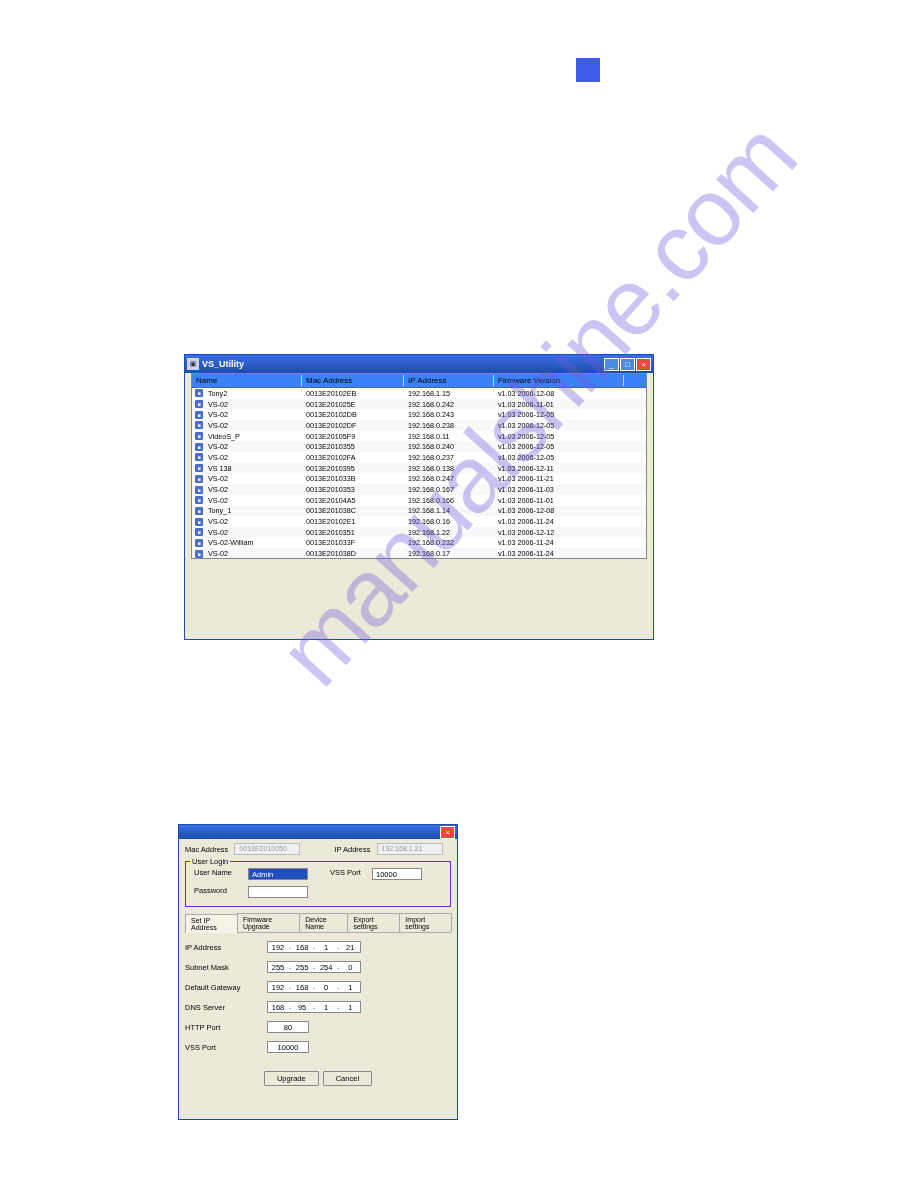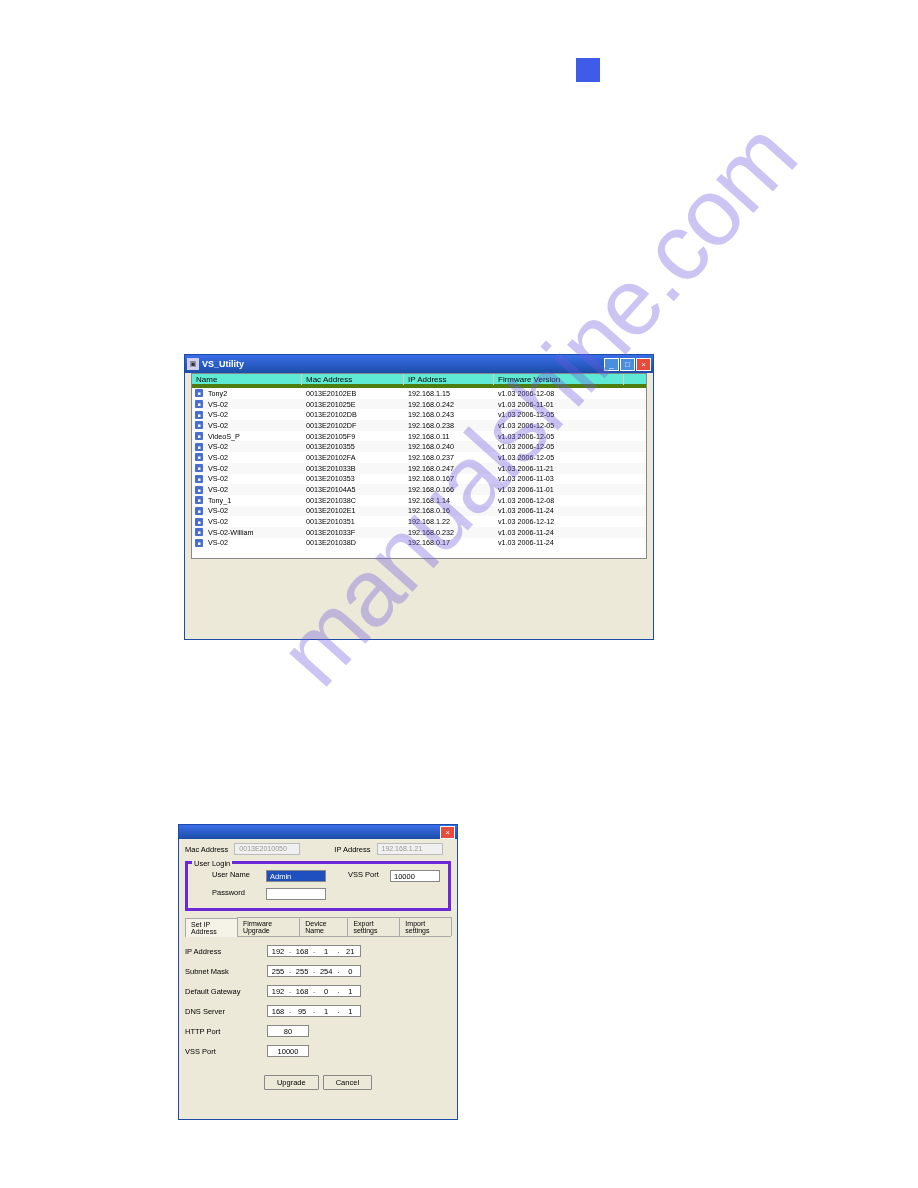--- a/index.html
+++ b/index.html
@@ -13,42 +13,42 @@
     .titlebar-icon { width: 12px; height: 12px; background: #d0d0f0; margin-right: 3px; display: flex; align-items: center; justify-content: center; font-size: 7px; color: #333; }
     .titlebar-text { color: #fff; font-size: 9px; font-weight: bold; flex: 1; }
     .titlebar-btns { display: flex; gap: 1px; }
     .titlebar-btn { width: 15px; height: 13px; background: #4a8edd; border: 1px solid #fff; display: flex; align-items: center; justify-content: center; color: #fff; font-size: 8px; cursor: pointer; }
     .titlebar-btn.close { background: #e64b3c; }
     .menubar { height: 16px; background: #ece9d8; border-bottom: 1px solid #d4d0c8; display: flex; align-items: center; padding: 0 4px; gap: 8px; }
     .menu-item { font-size: 9px; color: #000; cursor: pointer; }
     .toolbar { height: 30px; background: #ece9d8; display: flex; align-items: center; padding: 0 12px; gap: 12px; }
     .toolbar-btn { padding: 3px 14px; background: #ece9d8; border: 1px solid #888; border-radius: 2px; font-size: 9px; cursor: pointer; }
     .grid { background: #fff; border: 1px solid #888; margin: 0 6px 6px 6px; height: 186px; overflow: hidden; }
-    .grid-header { display: flex; background: #5eead4; border-bottom: 4px solid #4d7c0f; height: 14px; align-items: center; }
+    .grid-header { display: flex; background: #3b82f6; border-bottom: 1px solid #4d7c0f; height: 14px; align-items: center; }
     .grid-header-cell { padding: 1px 4px; font-size: 8px; border-right: 1px solid #d4d0c8; }
     .col-name { width: 110px; }
     .col-mac { width: 102px; }
     .col-ip { width: 90px; }
     .col-fw { width: 130px; }
     .grid-body { }
     .grid-row { display: flex; height: 10.7px; align-items: center; }
     .grid-row:nth-child(even) { background: #f8f8f8; }
     .grid-cell { padding: 0 4px; font-size: 7.2px; overflow: hidden; white-space: nowrap; }
     .row-icon { width: 14px; display: flex; align-items: center; justify-content: center; }
     .row-icon-inner { width: 8px; height: 8px; background: #4a6ed0; border-radius: 1px; font-size: 5px; color: #fff; display: flex; align-items: center; justify-content: center; }
     .col-name-cell { width: 96px; padding-left: 2px; }
     
     
     .win2 { position: absolute; top: 824px; left: 178px; width: 280px; height: 296px; border: 1px solid #1b4da8; background: #ece9d8; }
     .win2-titlebar { height: 14px; background: linear-gradient(to bottom, #3a6ee8, #1b4da8); display: flex; justify-content: flex-end; align-items: center; padding: 0 2px; }
     .win2-body { padding: 4px 6px; font-size: 7.5px; }
     .top-row { display: flex; align-items: center; gap: 6px; margin-bottom: 6px; }
     .top-label { font-size: 7.5px; }
     .top-field { background: #f0f0f0; border: 1px solid #bbb; padding: 1px 4px; font-size: 7px; color: #999; width: 66px; height: 12px; }
-    .fieldset { border: 3px solid #6d28d9; padding: 6px 8px 8px 24px; margin-bottom: 6px; position: relative; }
+    .fieldset { border: 1px solid #6d28d9; padding: 6px 8px 8px 8px; margin-bottom: 6px; position: relative; }
     .fieldset-legend { position: absolute; top: -5px; left: 4px; background: #ece9d8; padding: 0 2px; font-size: 7.5px; }
     .field-row { display: flex; align-items: flex-start; margin-bottom: 6px; }
     .field-label { width: 54px; font-size: 7.5px; }
     .field-input { border: 1px solid #888; background: #fff; padding: 1px 3px; font-size: 7.5px; height: 12px; }
     .field-input.sel { background: #2050c0; color: #fff; }
     .tabs { display: flex; border-bottom: 1px solid #aaa; margin-bottom: 8px; font-size: 7px; }
     .tab { padding: 2px 5px; border: 1px solid #aaa; border-bottom: none; background: #ece9d8; cursor: pointer; margin-right: -1px; }
     .tab.active { background: #f5f3e8; position: relative; top: 1px; }
     .ip-row { display: flex; align-items: center; margin-bottom: 8px; }
     .ip-label { width: 82px; font-size: 7.5px; }
@@ -143,20 +143,29 @@
           </div>
           <div class="grid-cell col-name-cell">VS-02</div>
           <div class="grid-cell col-mac">0013E20102FA</div>
           <div class="grid-cell col-ip">192.168.0.237</div>
           <div class="grid-cell col-fw">v1.03  2006-12-05</div>
         </div>
         <div class="grid-row">
           <div class="row-icon">
             <div class="row-icon-inner">■</div>
           </div>
+          <div class="grid-cell col-name-cell">VS 138</div>
+          <div class="grid-cell col-mac">0013E2010395</div>
+          <div class="grid-cell col-ip">192.168.0.138</div>
+          <div class="grid-cell col-fw">v1.03  2006-12-11</div>
+        </div>
+        <div class="grid-row">
+          <div class="row-icon">
+            <div class="row-icon-inner">■</div>
+          </div>
           <div class="grid-cell col-name-cell">VS-02</div>
           <div class="grid-cell col-mac">0013E201033B</div>
           <div class="grid-cell col-ip">192.168.0.247</div>
           <div class="grid-cell col-fw">v1.03  2006-11-21</div>
         </div>
         <div class="grid-row">
           <div class="row-icon">
             <div class="row-icon-inner">■</div>
           </div>
           <div class="grid-cell col-name-cell">VS-02</div>

